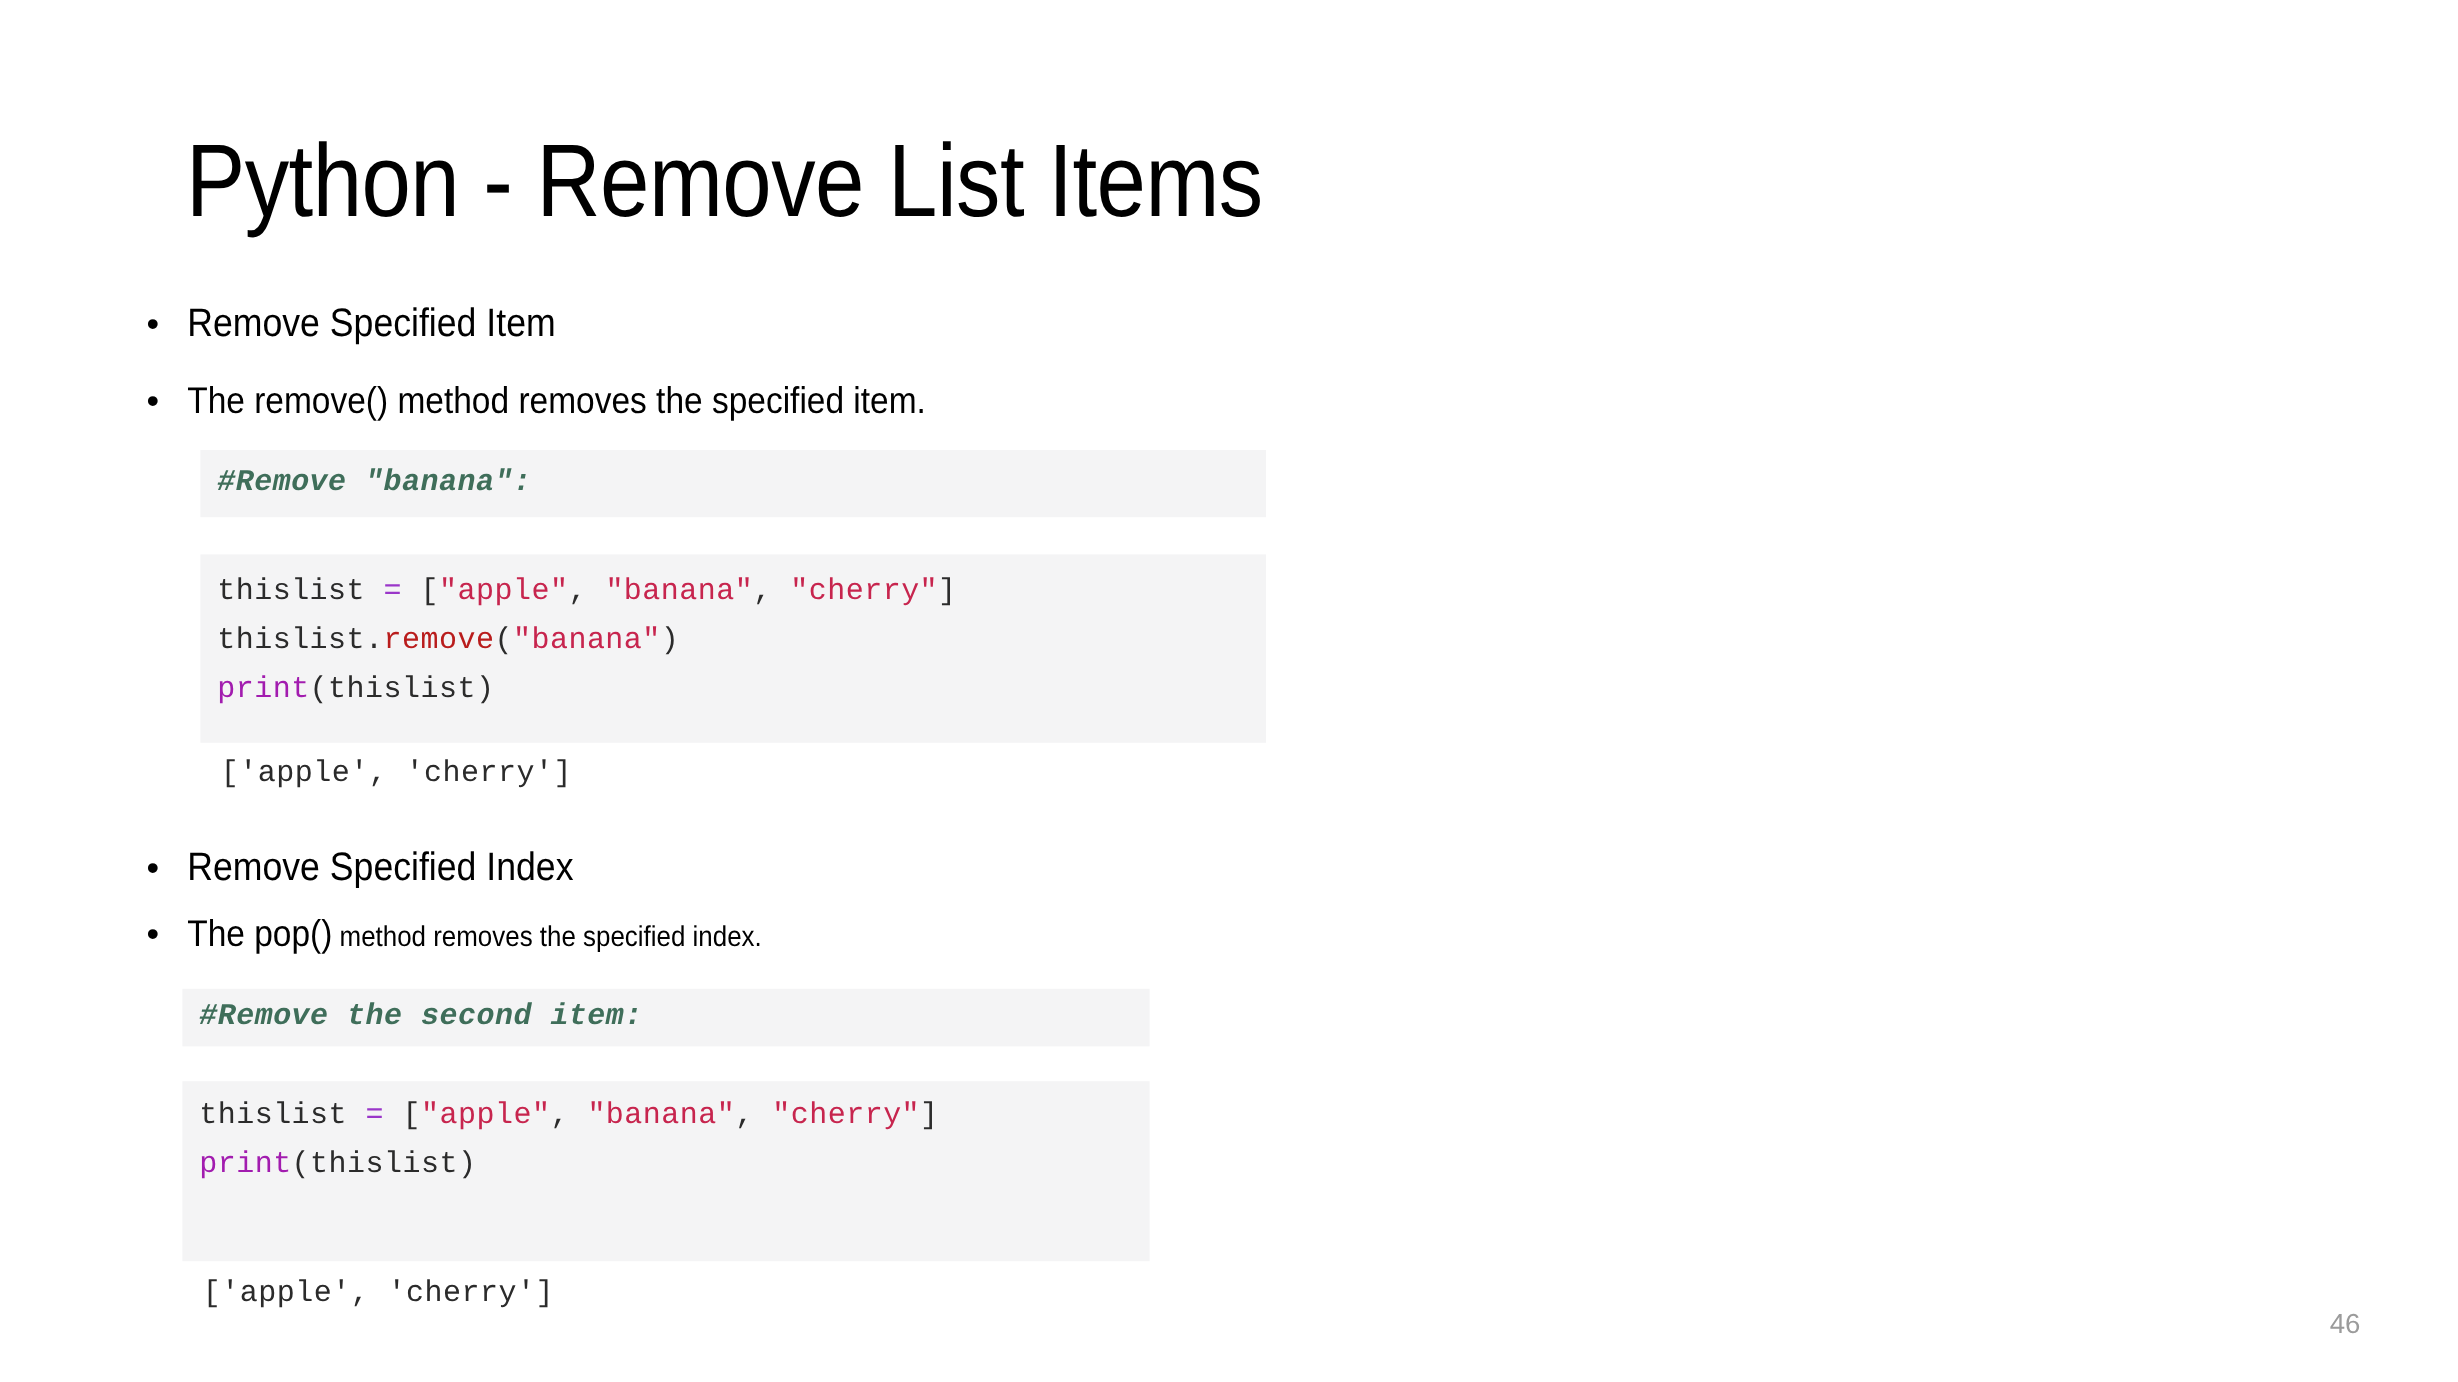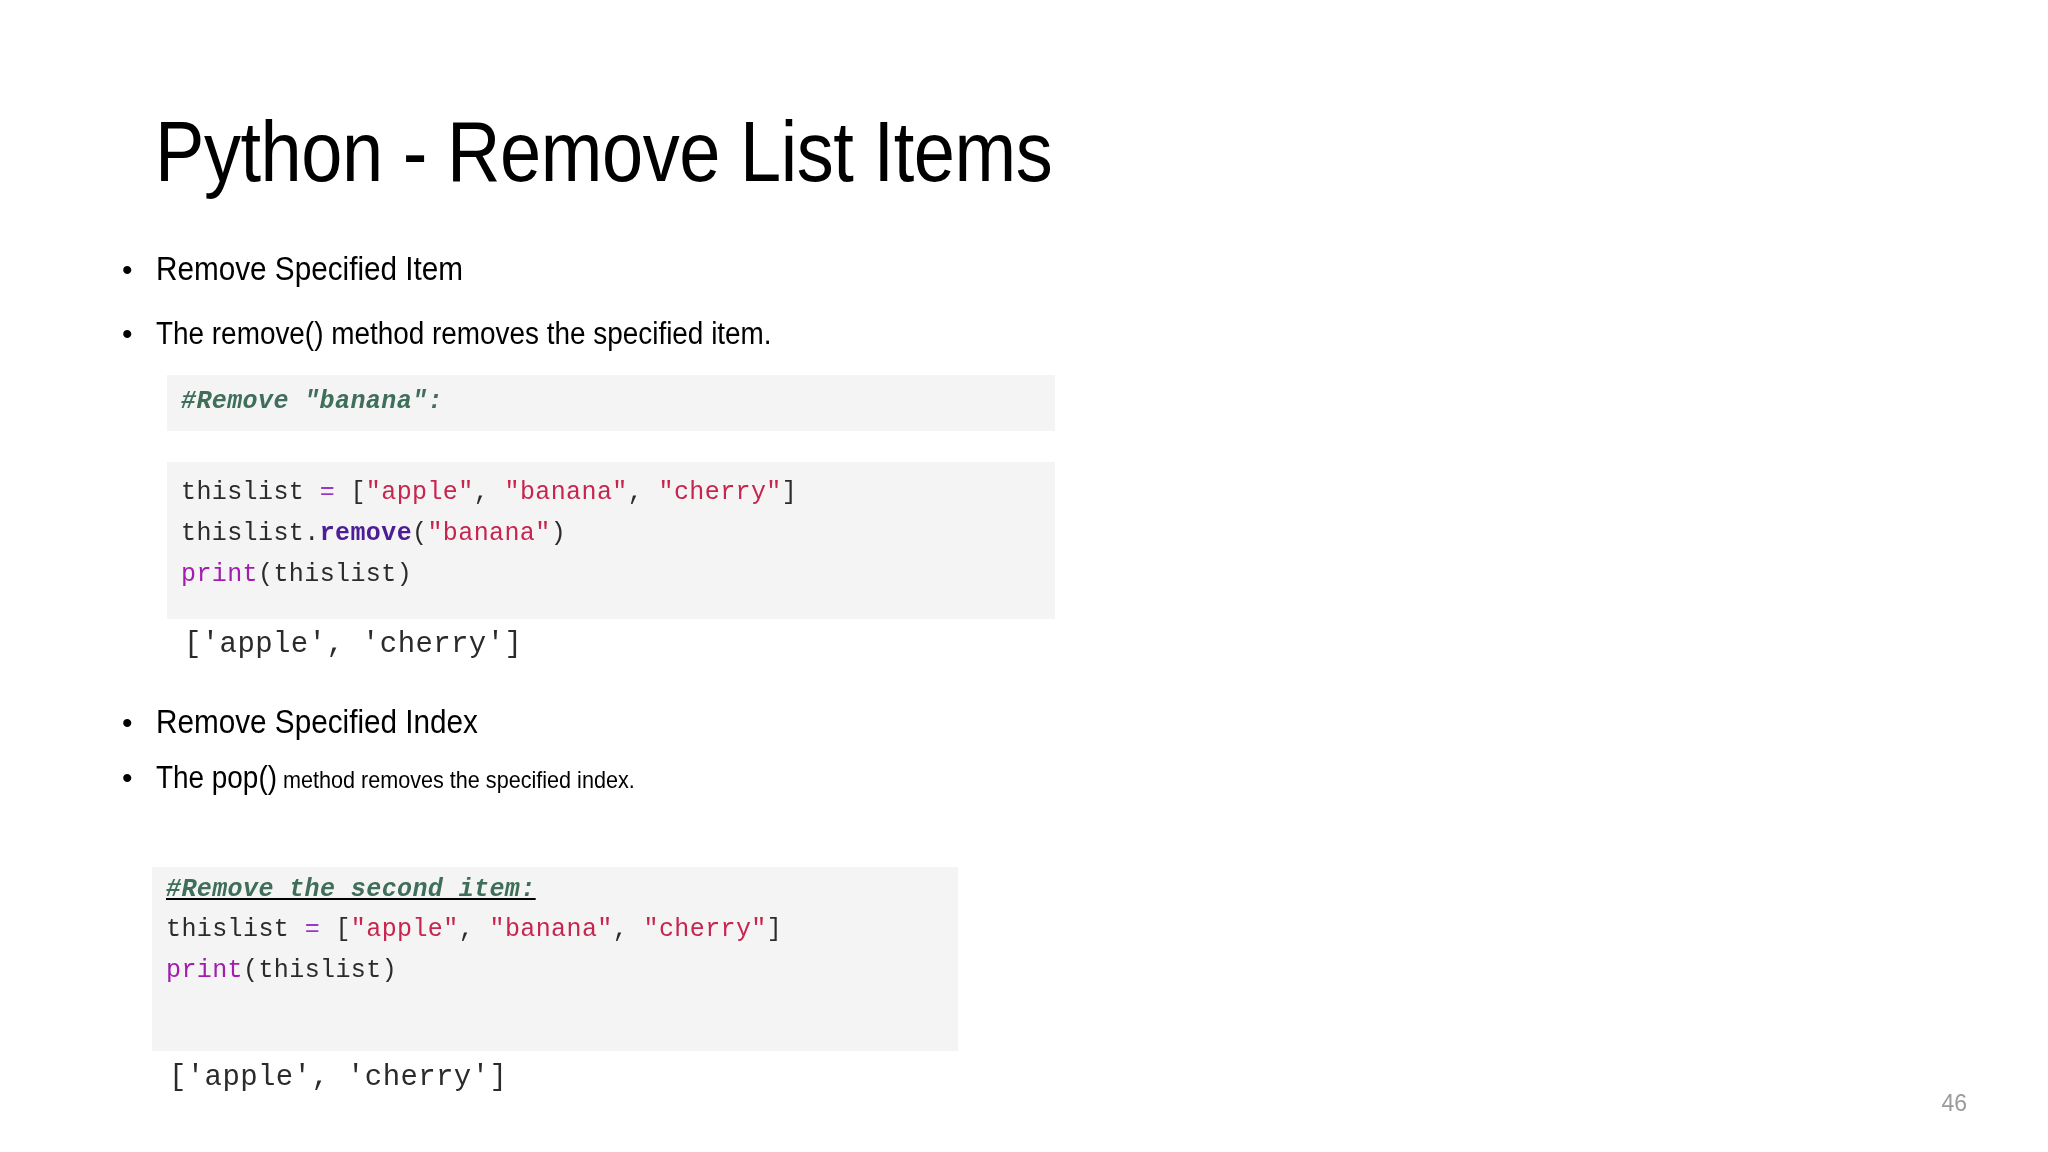--- a/index.html
+++ b/index.html
@@ -102,30 +102,30 @@
     letter-spacing: 0.4px;
   }
 
   .output-block {
     position: absolute;
     background: #ffffff;
     font-family: "Liberation Mono", "DejaVu Sans Mono", monospace;
   }
   .output-block .line {
     white-space: pre;
-    font-size: 29px;
+    font-size: 25px;
     line-height: 40px;
     color: #2b2b2b;
     letter-spacing: 0.4px;
   }
 
   
   .tok-str   { color: #c7254e; }
   .tok-op    { color: #9a36c9; }
-  .tok-fn    { color: #4c1d95; font-weight: bold; }
+  .tok-fn    { color: #b91c1c; }
   .tok-print { color: #a21caf; }
   .tok-num   { color: #21a03a; }
   .tok-plain { color: #2b2b2b; margin-top: 48px; }
 
   
   #comment-block-1 {
     left: 167px; top: 375px;
     width: 888px; height: 56px;
     padding: 6px 0 0 14px;
   }
@@ -135,24 +135,23 @@
     padding: 10px 0 0 14px;
   }
   #output-1 {
     left: 170px; top: 625px;
     width: 500px; height: 48px;
     padding: 0 0 0 14px;
   }
 
   
   #comment-block-2 {
-    left: 152px; top: 867px;
+    left: 152px; top: 824px;
     width: 806px; height: 48px;
     padding: 2px 0 0 14px;
-    text-decoration: underline;
   }
   #code-block-2 {
     left: 152px; top: 901px;
     width: 806px; height: 150px;
     padding: 8px 0 0 14px;
   }
   #output-2 {
     left: 155px; top: 1058px;
     width: 500px; height: 48px;
     padding: 0 0 0 14px;

